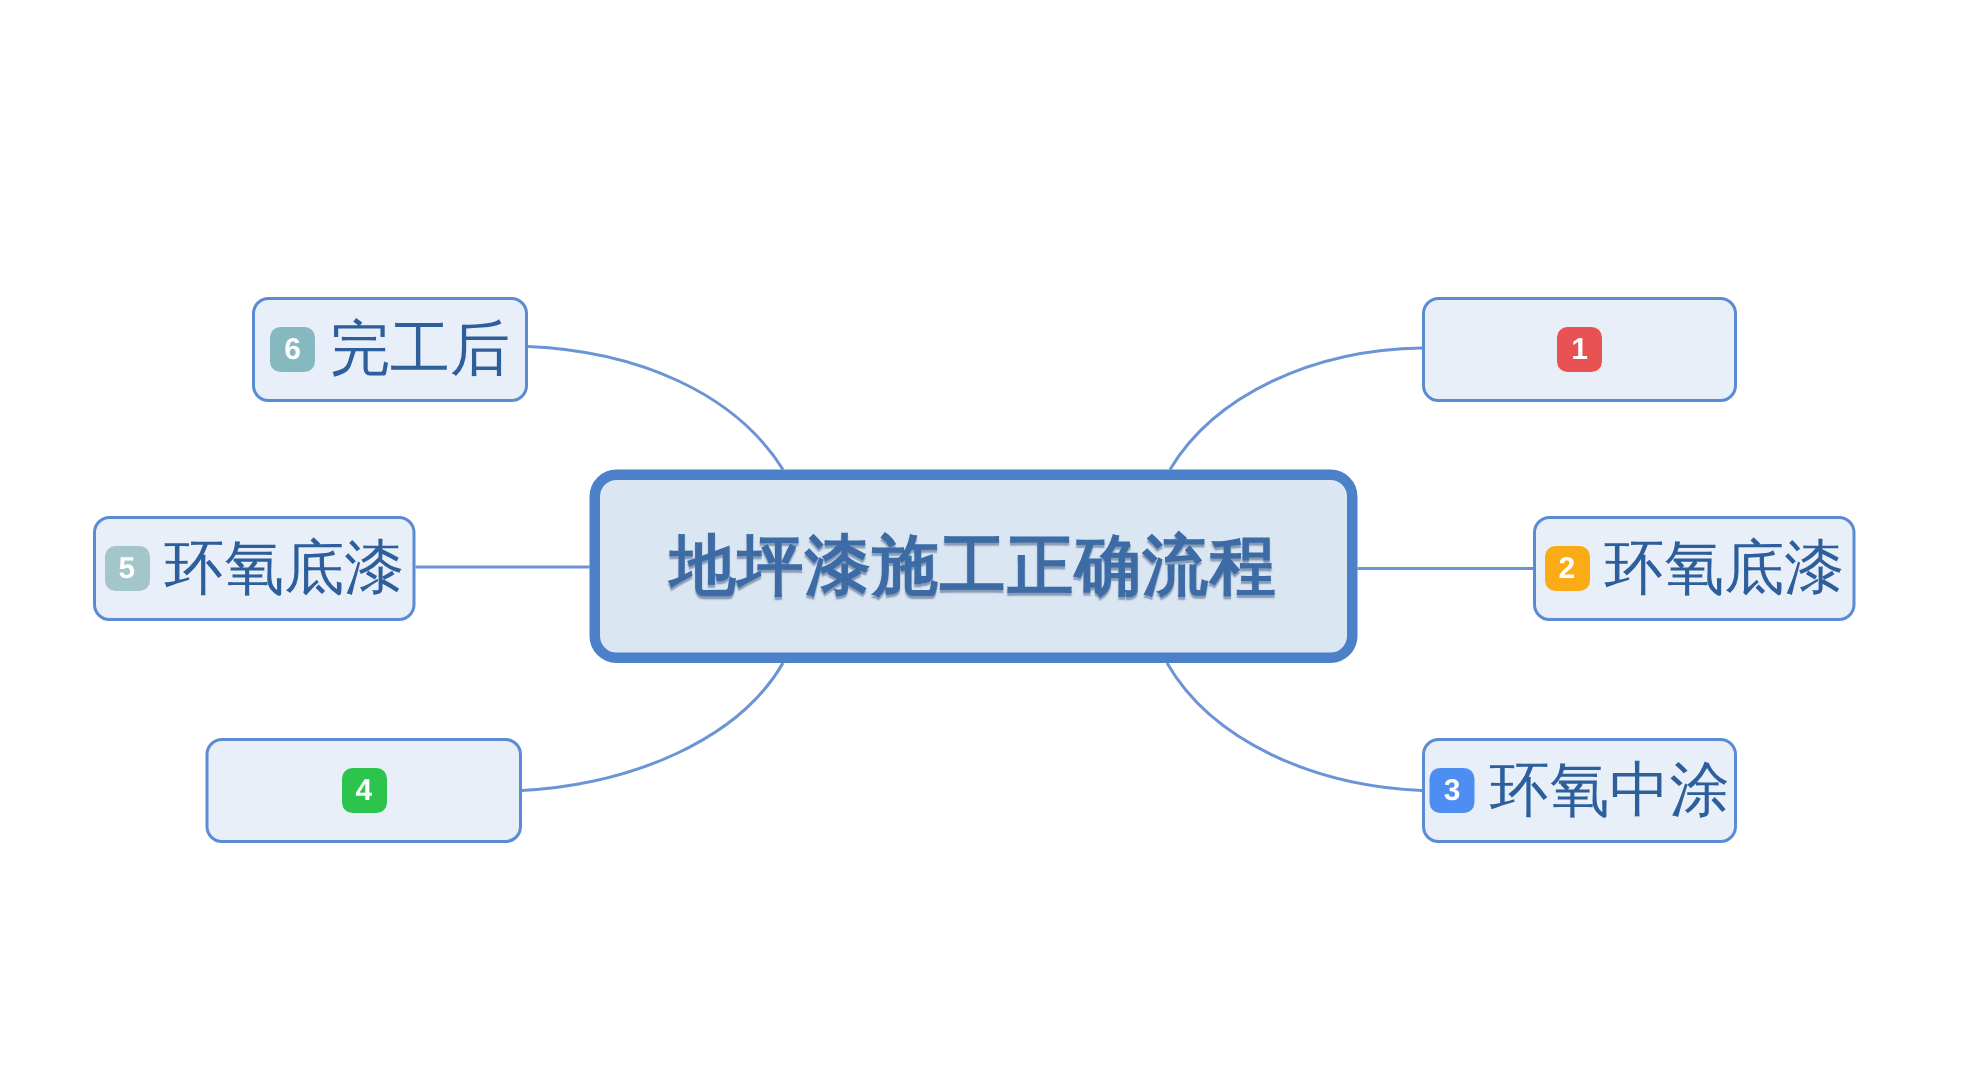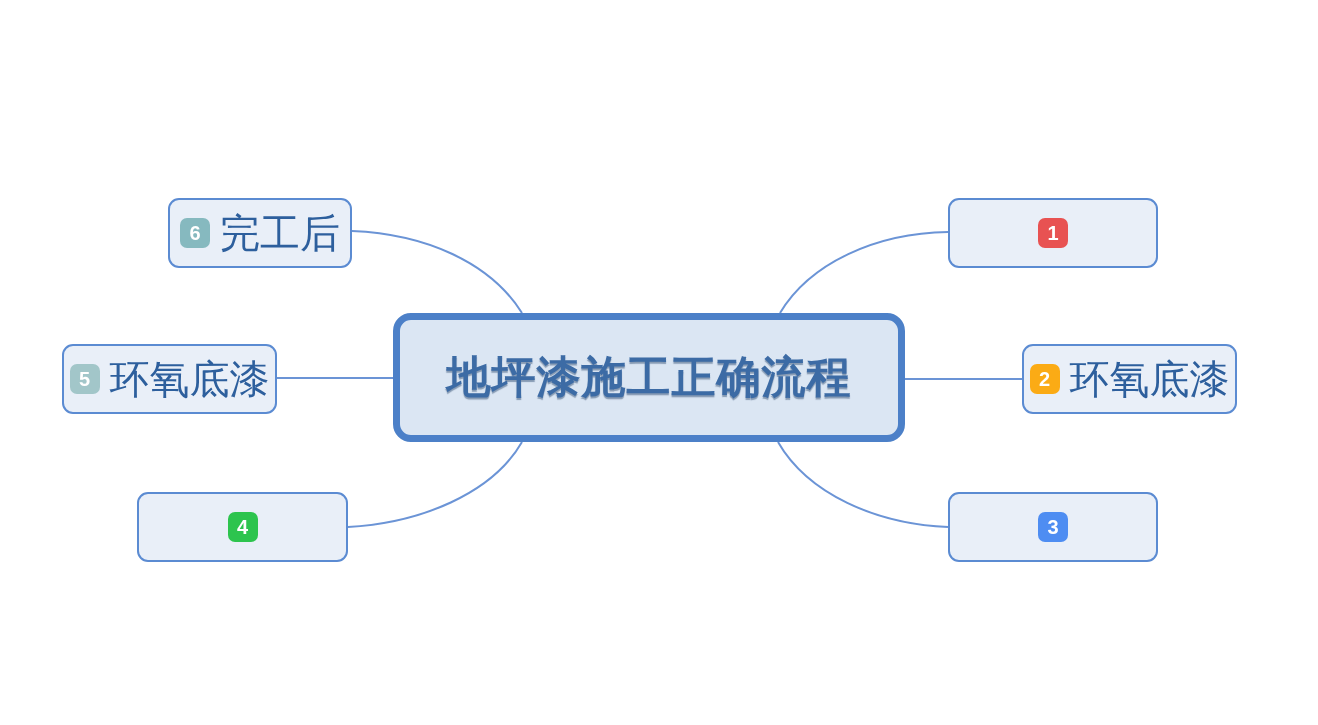--- a/index.html
+++ b/index.html
@@ -111,20 +111,21 @@
     <span class="badge" style="background: rgb(232, 82, 82);">1</span>
   </div>
 
   <div class="node n2">
     <span class="badge" style="background: rgb(251, 171, 21);">2</span>
     <span class="label">环氧底漆</span>
   </div>
 
   <div class="node n3">
     <span class="badge" style="background: rgb(78, 141, 242);">3</span>
+    <span class="label">环氧中涂</span>
   </div>
 
   <div class="node n4">
     <span class="badge" style="background: rgb(45, 196, 78);">4</span>
   </div>
 
   <div class="node n5">
     <span class="badge" style="background: rgb(162, 198, 201);">5</span>
     <span class="label">环氧底漆</span>
   </div>

